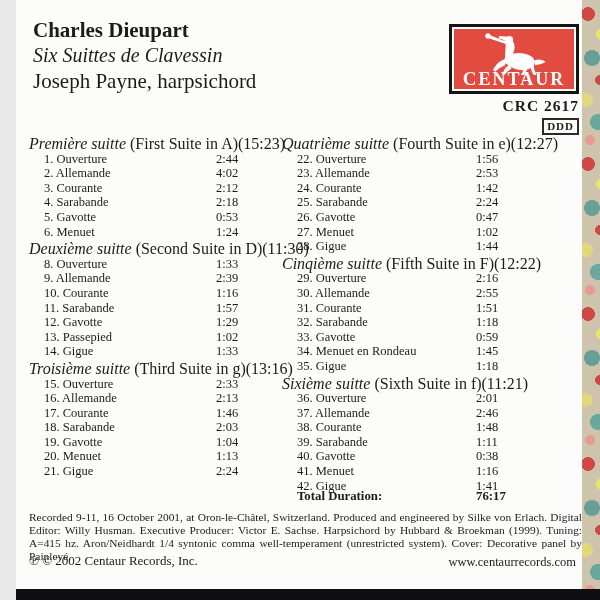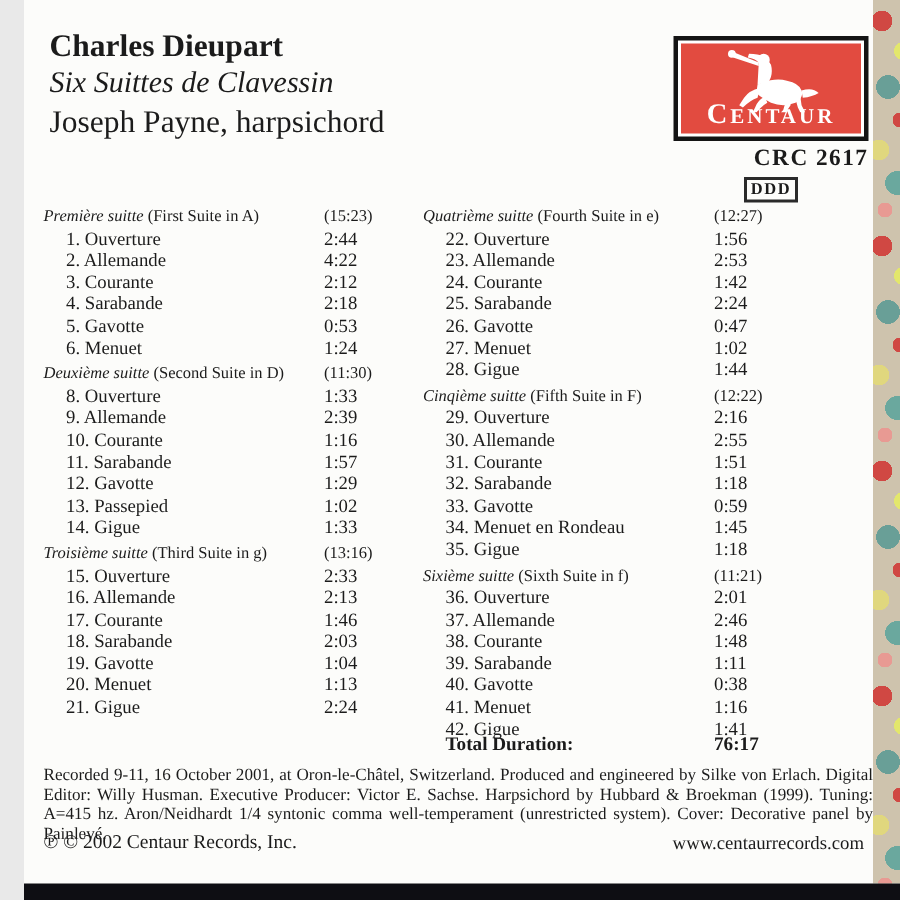--- a/index.html
+++ b/index.html
@@ -12,35 +12,35 @@
   .composer{font-size:21px;font-weight:bold;line-height:25px;}
   .album{font-size:20px;font-style:italic;line-height:25px;}
   .performer{font-size:21px;line-height:26px;}
   
   .logo-area{position:absolute;left:433px;top:24px;width:130px;text-align:center;}
   .logo-box{border:3px solid #141414;background:#fff;padding:2px;}
   .logo-red{position:relative;height:60px;}
   .logo-red svg{position:absolute;left:17px;top:2px;}
   .logo-word{
     position:absolute;left:0;right:0;bottom:1px;color:#fff;
-    font-size:14px;font-weight:bold;letter-spacing:2px;line-height:18px;
+    font-size:18px;font-weight:bold;letter-spacing:2px;line-height:18px;
   }
   .logo-word::first-letter{font-size:19px;}
   .catalog{margin-top:3px;font-size:15.5px;font-weight:bold;letter-spacing:1px;text-align:right;}
-  .ddd-wrap{margin-top:1px;}
+  .ddd-wrap{margin-top:1px;text-align:right;}
   .ddd{
     display:inline-block;border:2px solid #2a2a2a;padding:0 3px;
     font-size:11px;font-weight:bold;letter-spacing:1px;line-height:13px;
   }
   
   .col{position:absolute;top:137px;}
   .col-left{left:13px;width:243px;}
   .col-right{left:266px;width:250px;}
   .suite{margin-bottom:3px;}
-  .suite-header{display:flex;font-size:11px;line-height:14.6px;}
+  .suite-header{display:flex;font-size:16px;line-height:14.6px;}
   .s-title{flex:1;white-space:nowrap;}
   .s-fr{font-style:italic;}
   .s-dur{width:56px;}
   .track-row{display:flex;font-size:12.5px;line-height:14.6px;}
   .t-name{flex:1;padding-left:15px;white-space:nowrap;}
   .t-time{width:56px;}
   
   .total-row{
     position:absolute;left:266px;top:489px;width:250px;display:flex;
     font-size:12.8px;font-weight:bold;line-height:15px;
@@ -115,21 +115,21 @@
       <span class="s-dur">(15:23)</span>
     </div>
     <div class="s-tracks">
   <div class="track-row">
     <span class="t-name"><span class="t-num">1.</span> <span class="t-title">Ouverture</span></span>
     <span class="t-time">2:44</span>
   </div>
 
   <div class="track-row">
     <span class="t-name"><span class="t-num">2.</span> <span class="t-title">Allemande</span></span>
-    <span class="t-time">4:22</span>
+    <span class="t-time">4:02</span>
   </div>
 
   <div class="track-row">
     <span class="t-name"><span class="t-num">3.</span> <span class="t-title">Courante</span></span>
     <span class="t-time">2:12</span>
   </div>
 
   <div class="track-row">
     <span class="t-name"><span class="t-num">4.</span> <span class="t-title">Sarabande</span></span>
     <span class="t-time">2:18</span>

